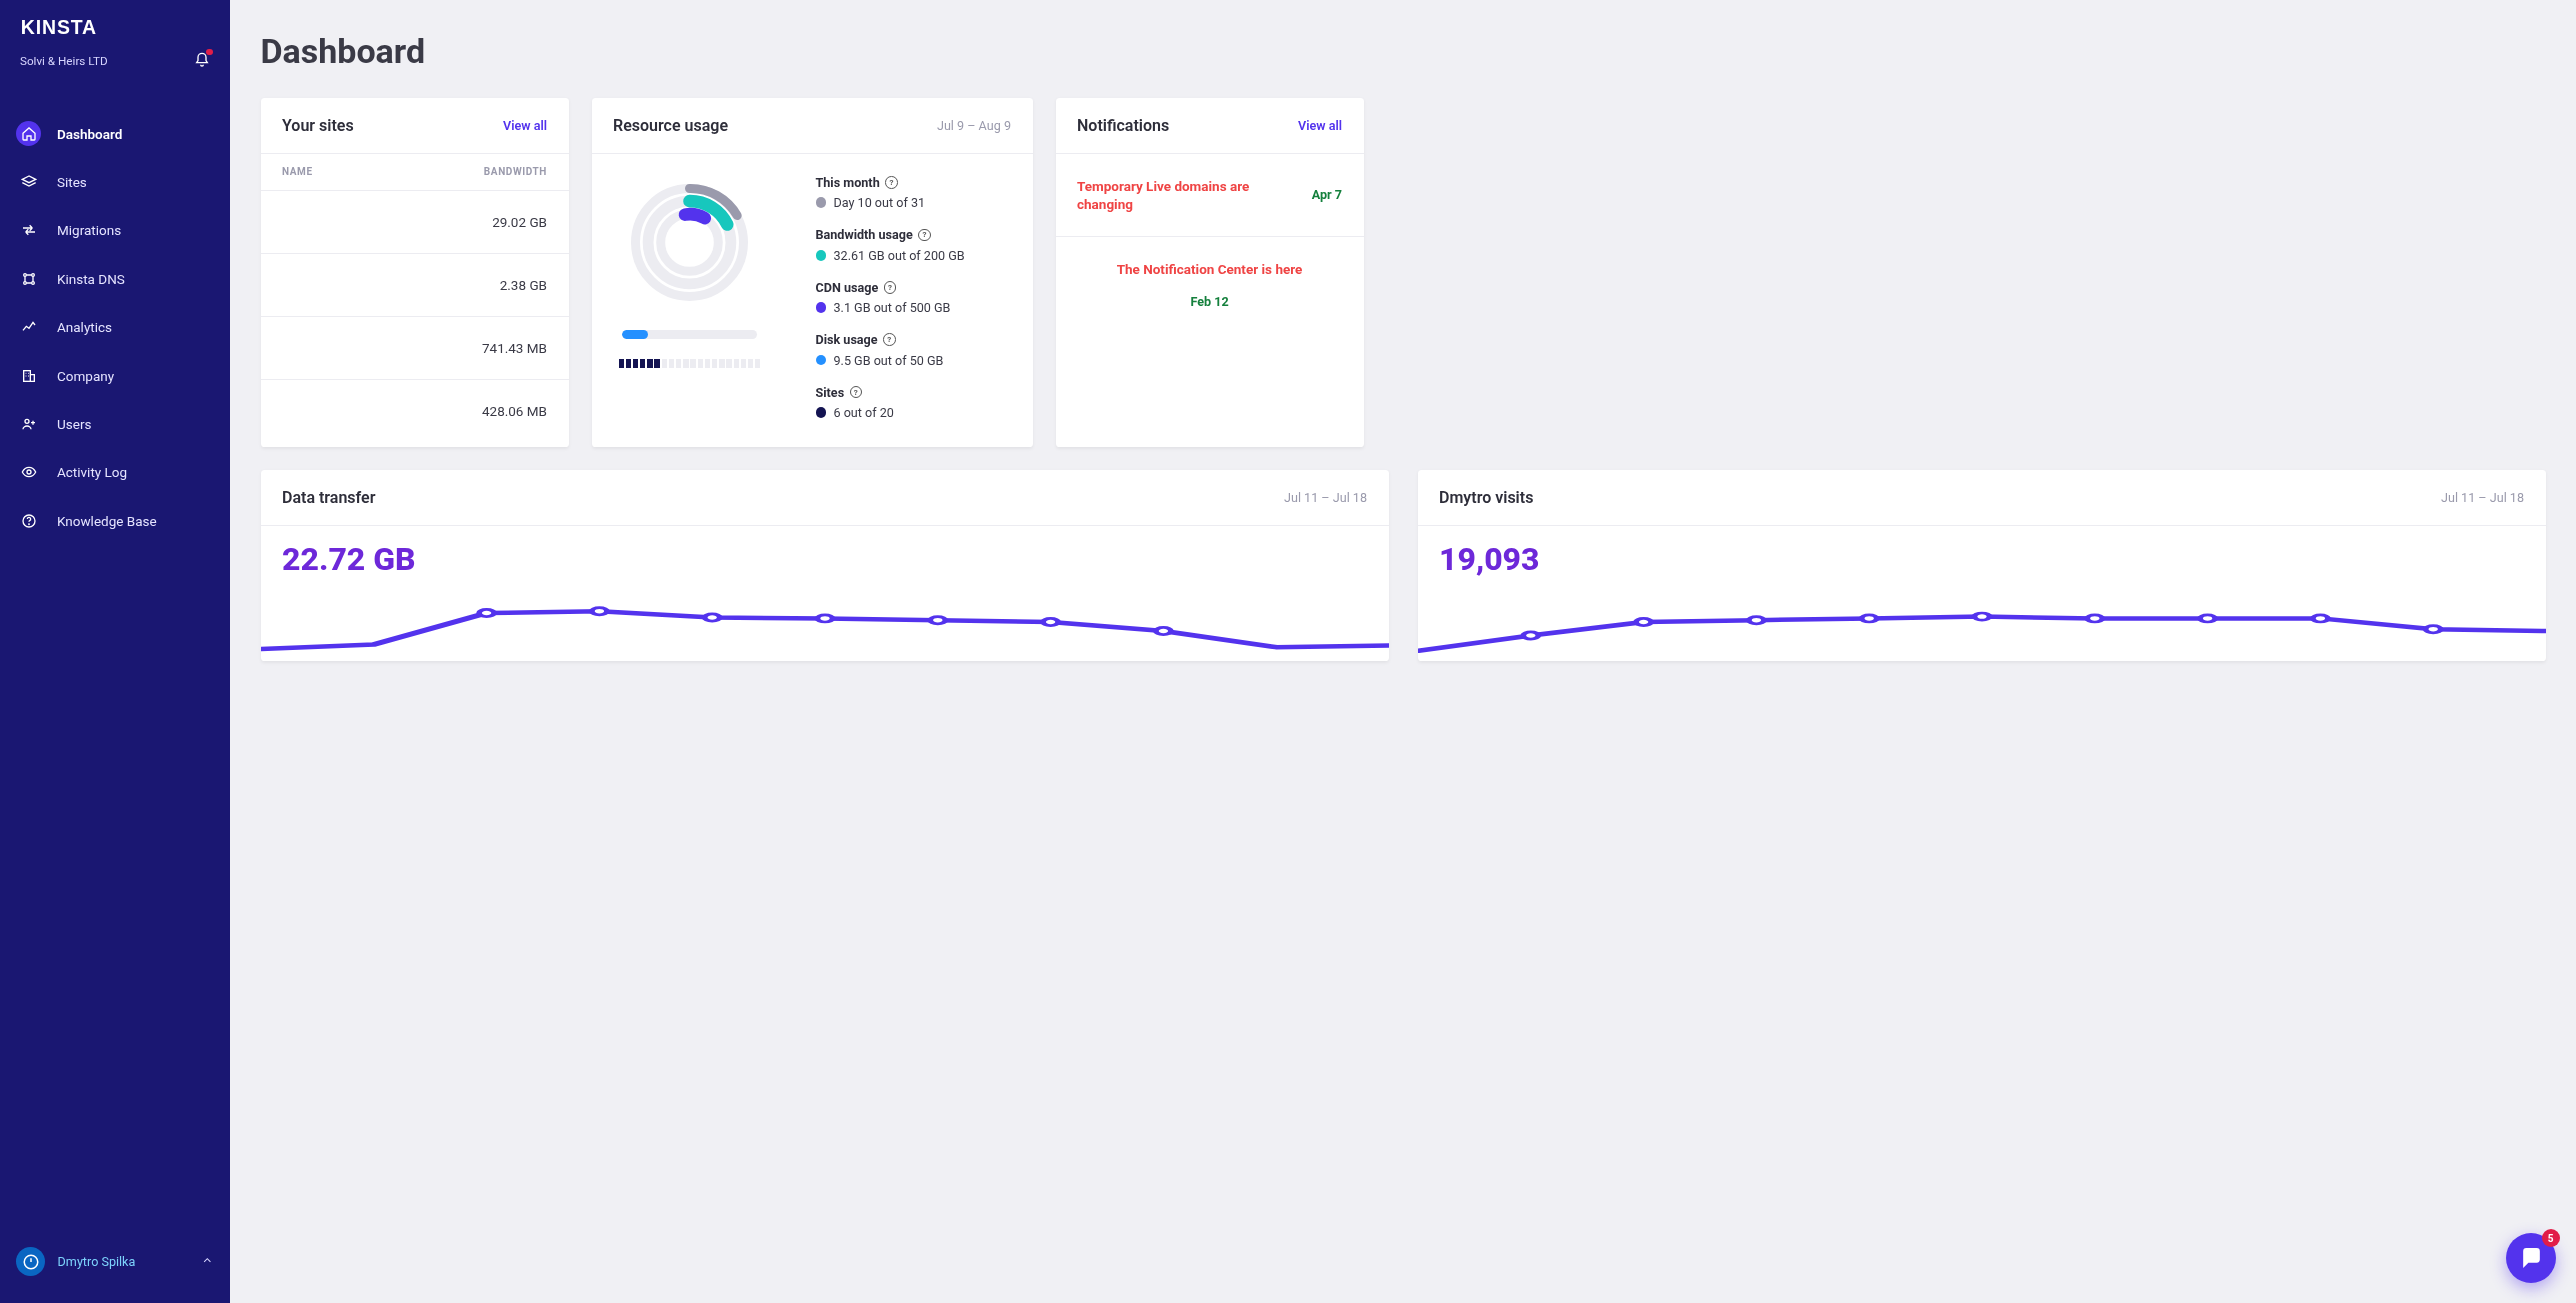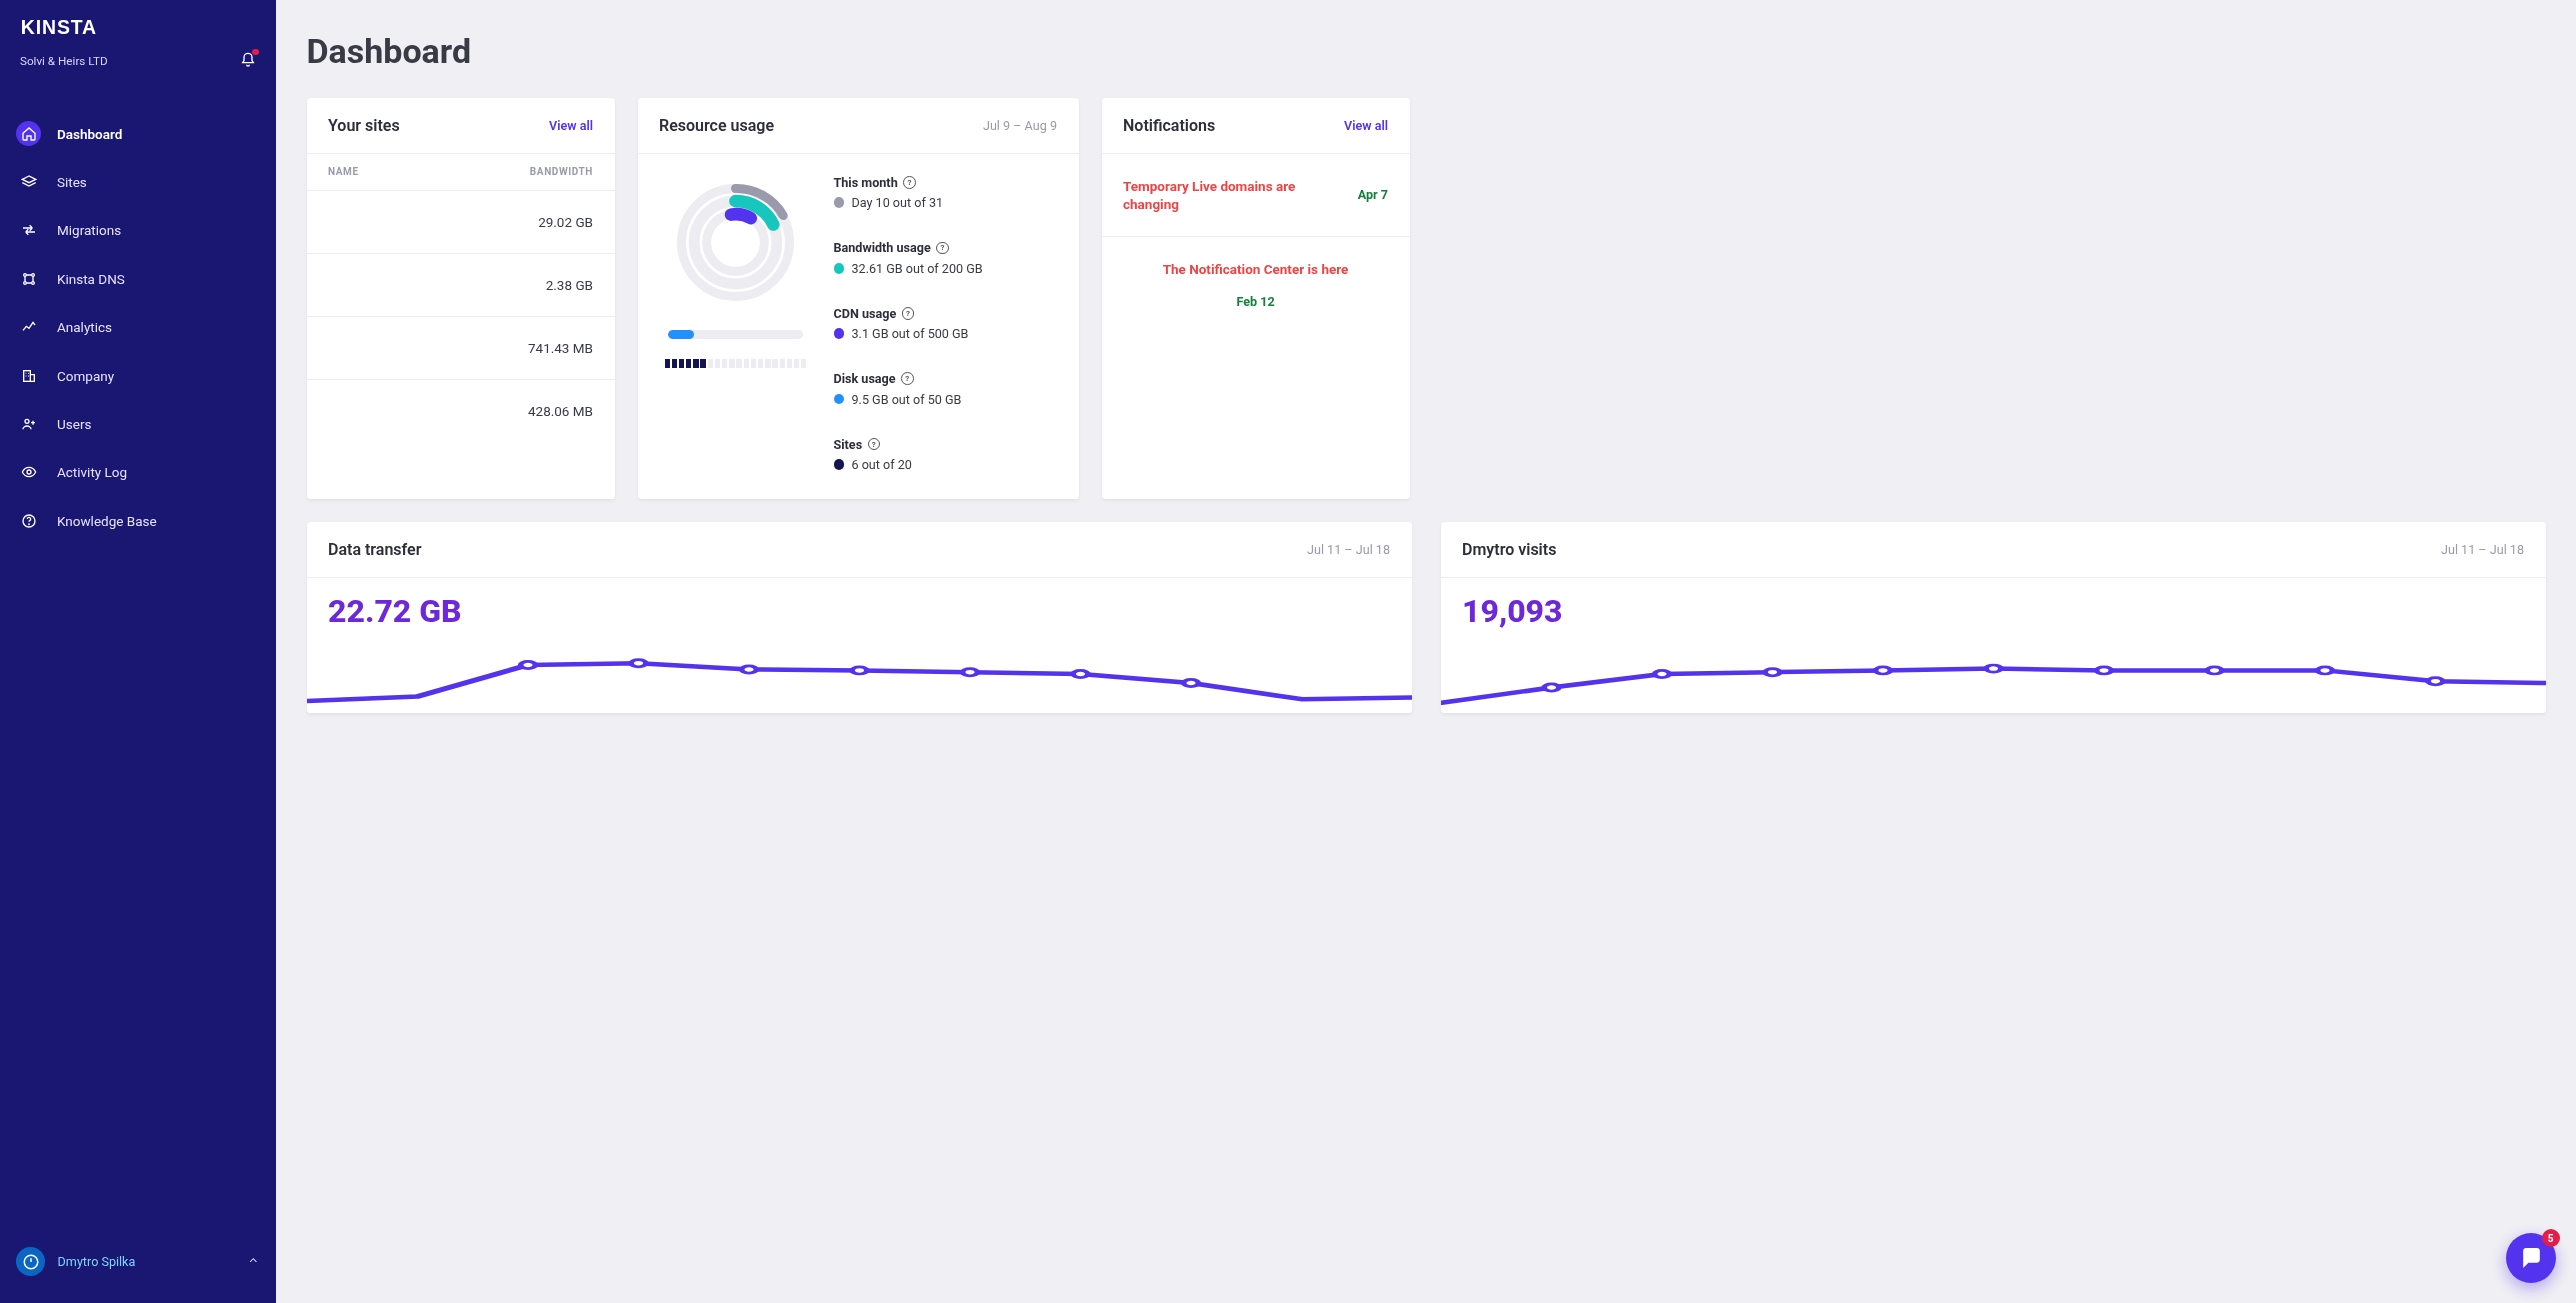--- a/index.html
+++ b/index.html
@@ -8,21 +8,21 @@
     font-family: -apple-system, BlinkMacSystemFont, "Segoe UI", Roboto, Helvetica, Arial, sans-serif;
     background: #f0f0f4;
     color: #2e2e3a;
     font-size: 12.6px;
     overflow: hidden;
   }
   .app { display: flex; width: 100%; height: 100vh; }
 
   
   .sidebar {
-    width: 276px;
+    width: 230px;
     flex-shrink: 0;
     background: #1a1772;
     color: #fff;
     display: flex;
     flex-direction: column;
     padding: 16px 0;
   }
   .brand {
     padding: 0 20px 5.4px 20px;
     display: flex;
@@ -163,21 +163,22 @@
     background: #2490ff;
     border-radius: 4.5px;
   }
   .tick-row { display: flex; gap: 1.8px; }
   .tick { width: 5.4px; height: 9px; background: #ececf1; }
   .tick.on { background: #141452; }
   .usage-list {
     flex: 1;
     display: flex;
     flex-direction: column;
-    gap: 30px;
+    gap: 17px;
+    margin-left: 28px;
   }
   .usage-item { display: flex; flex-direction: column; gap: 5.4px; }
   .usage-label { font-size: 12.6px; font-weight: 700; display: flex; align-items: center; gap: 5.4px; }
   .usage-value { font-size: 12.6px; display: flex; align-items: center; gap: 7.2px; color: #3a3a46; }
   .dot { width: 10.8px; height: 10.8px; border-radius: 50%; flex-shrink: 0; }
   .help { width: 12.6px; height: 12.6px; border: 1.3px solid #555; border-radius: 50%; display: inline-flex; align-items: center; justify-content: center; font-size: 8px; font-weight: 700; color: #555; }
 
   
   .notif-row {
     display: flex; justify-content: space-between; align-items: center;

